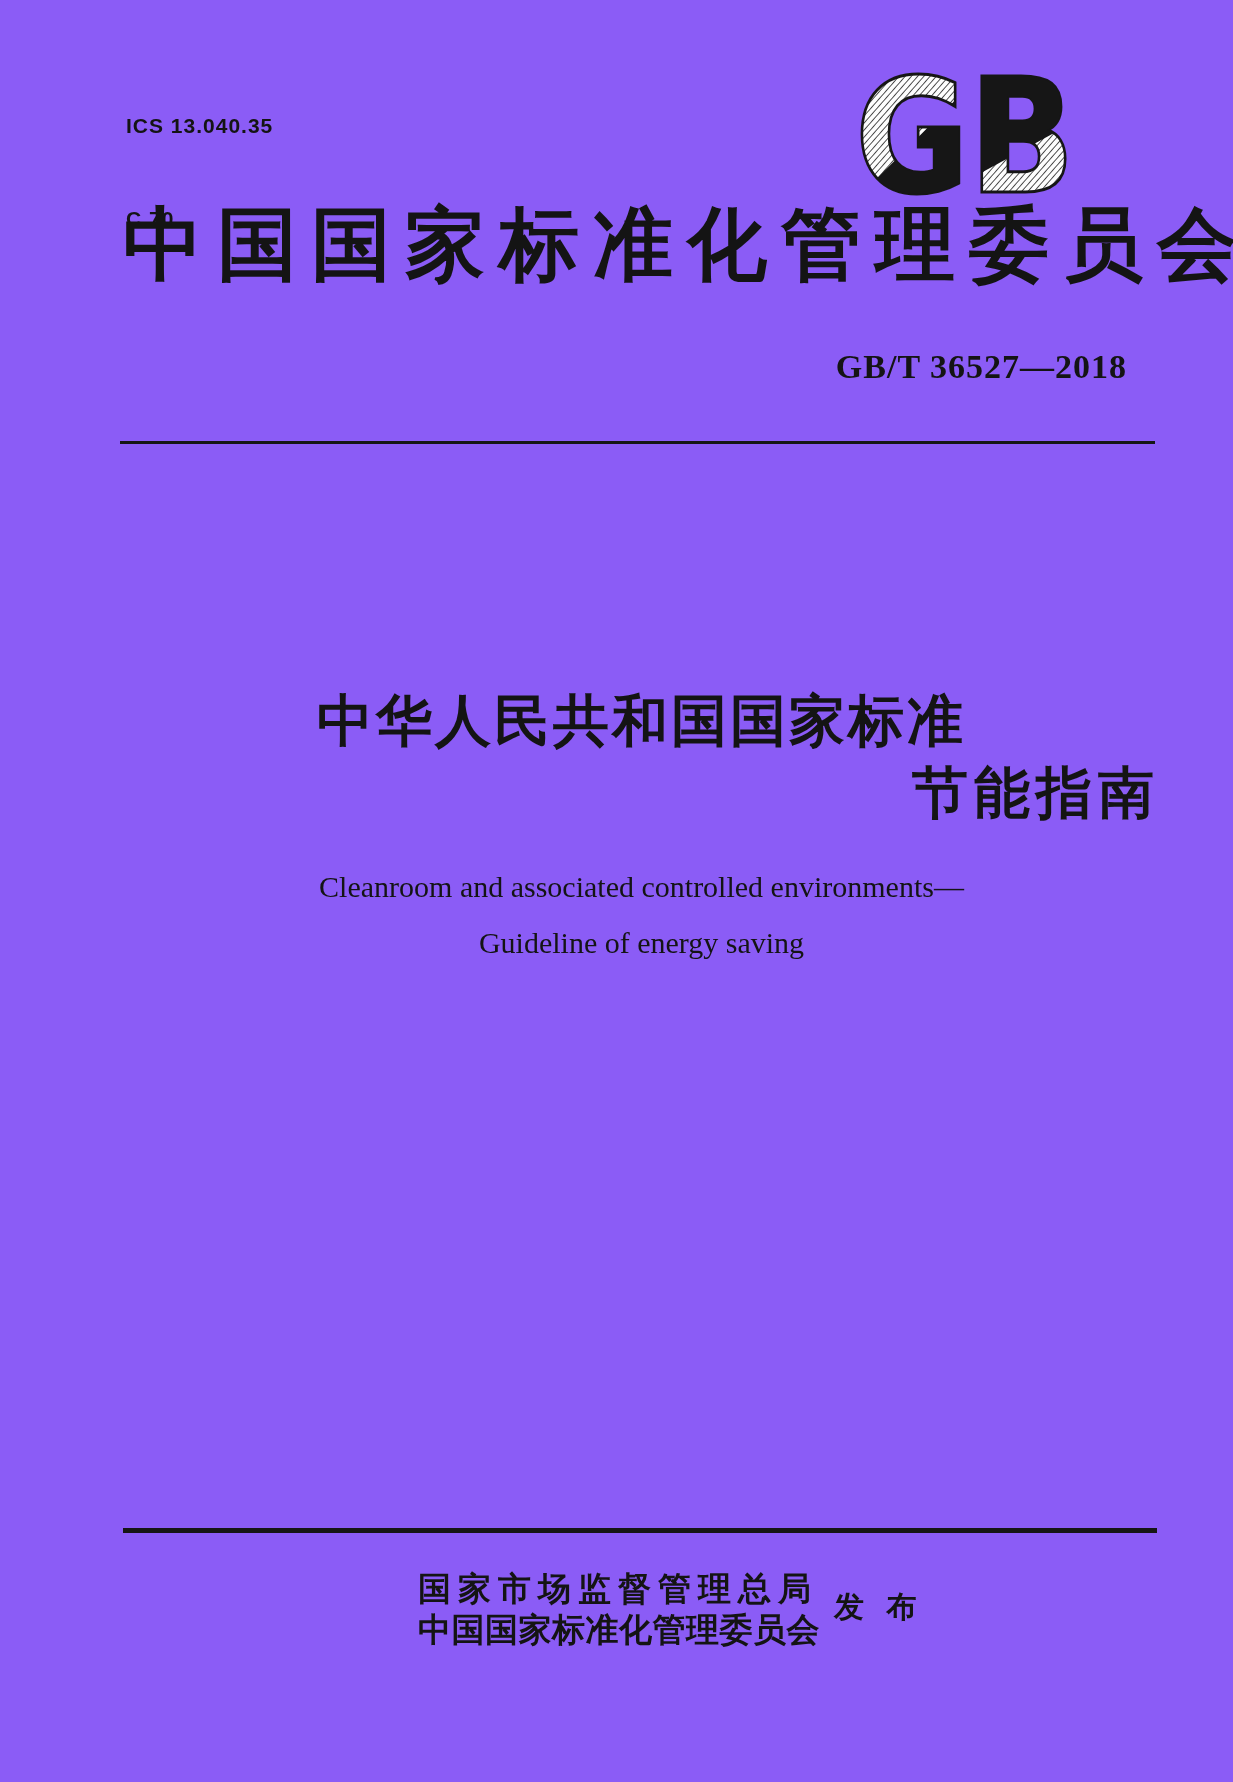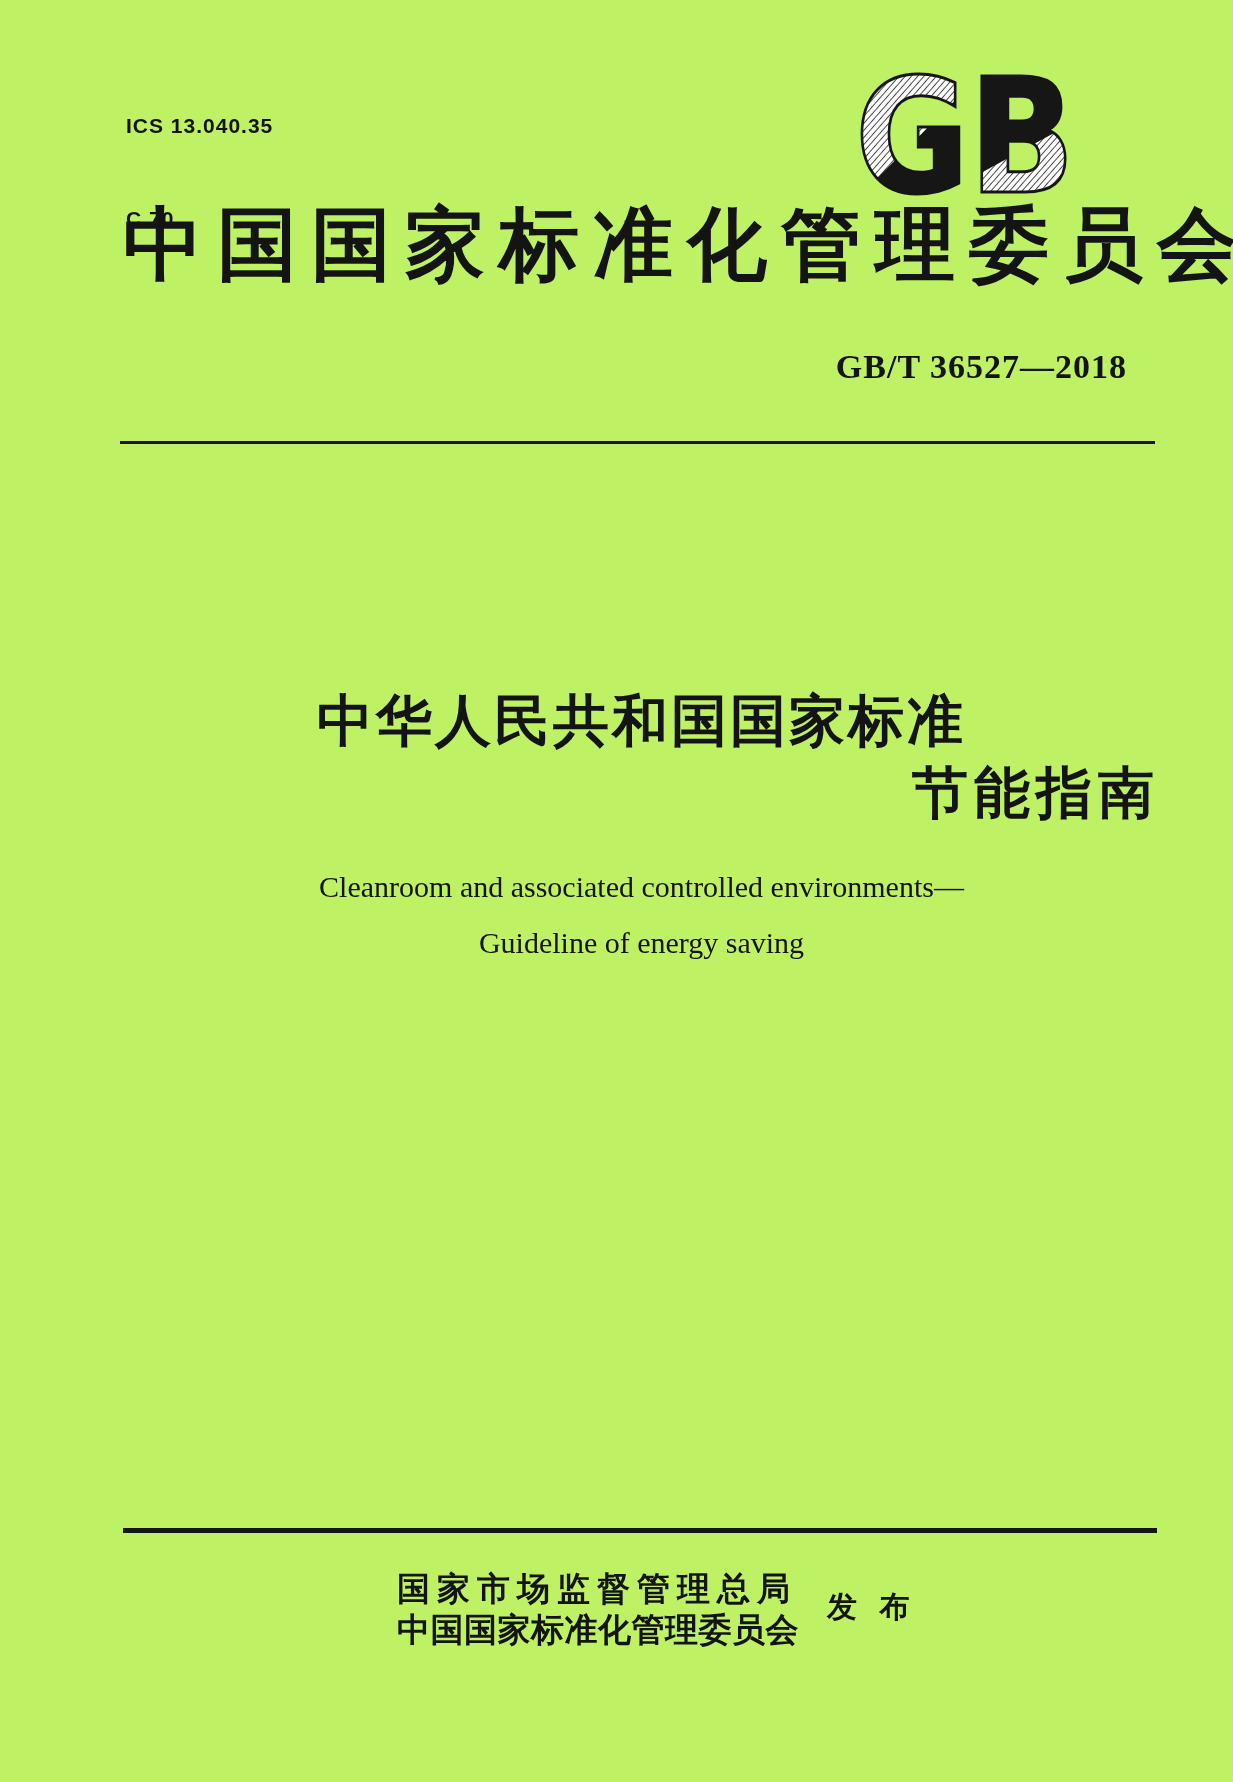--- a/index.html
+++ b/index.html
@@ -5,21 +5,21 @@
   html, body {
     margin: 0;
     padding: 0;
     background: #e8e8e8;
   }
   .page {
     position: relative;
     width: 1233px;
     height: 1782px;
     margin: 0 auto;
-    background: #bef264;
+    background: #8b5cf6;
     color: #141414;
     overflow: hidden;
     font-family: "DejaVu Sans", sans-serif;
   }
 
   
   .ics-block {
     position: absolute;
     left: 126px;
     top: 48px;
@@ -118,25 +118,25 @@
     left: 123px;
     top: 1528px;
     width: 1034px;
     height: 5px;
     background: #161616;
   }
 
   
   .footer {
     position: absolute;
-    left: 397px;
+    left: 418px;
     top: 1568px;
     display: flex;
     align-items: center;
-    gap: 28px;
+    gap: 14px;
   }
   .issuer-block {
     font-family: "DejaVu Serif", "Liberation Serif", serif;
     font-weight: bold;
     font-size: 33px;
     line-height: 41px;
     white-space: nowrap;
   }
   .issuer-line1 { letter-spacing: 7px; }
   .issuer-line2 { letter-spacing: 0.5px; }

